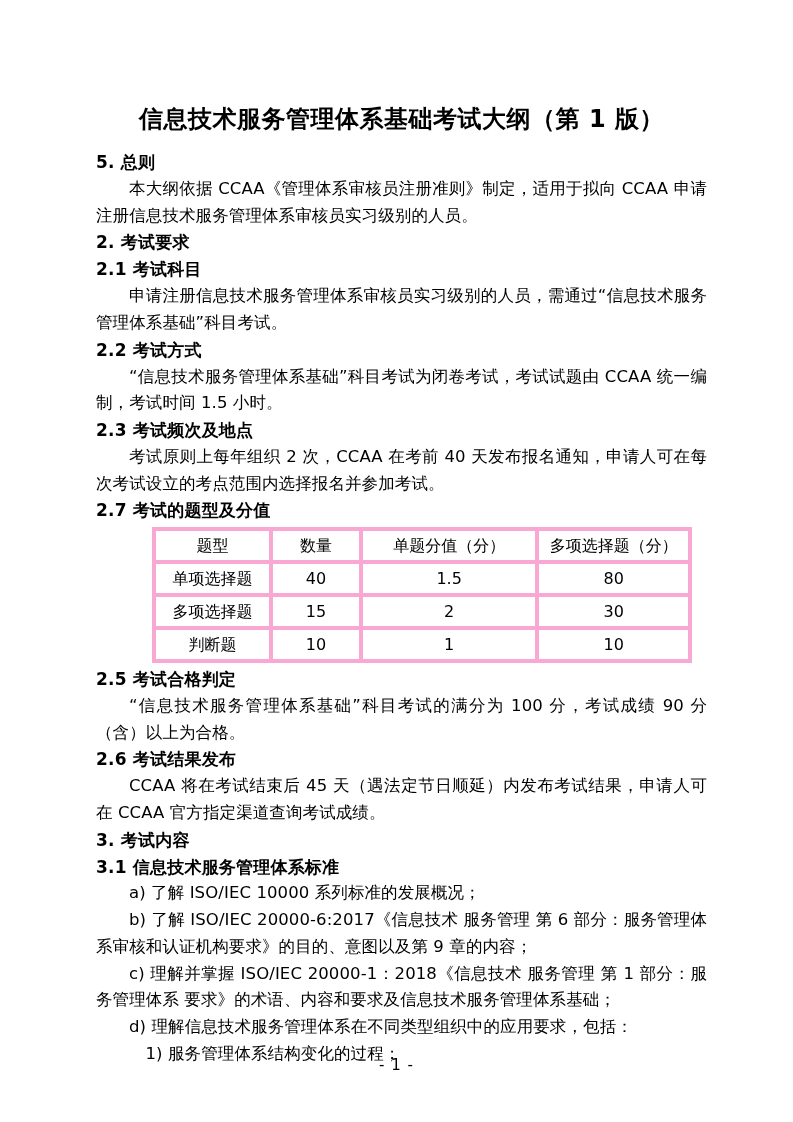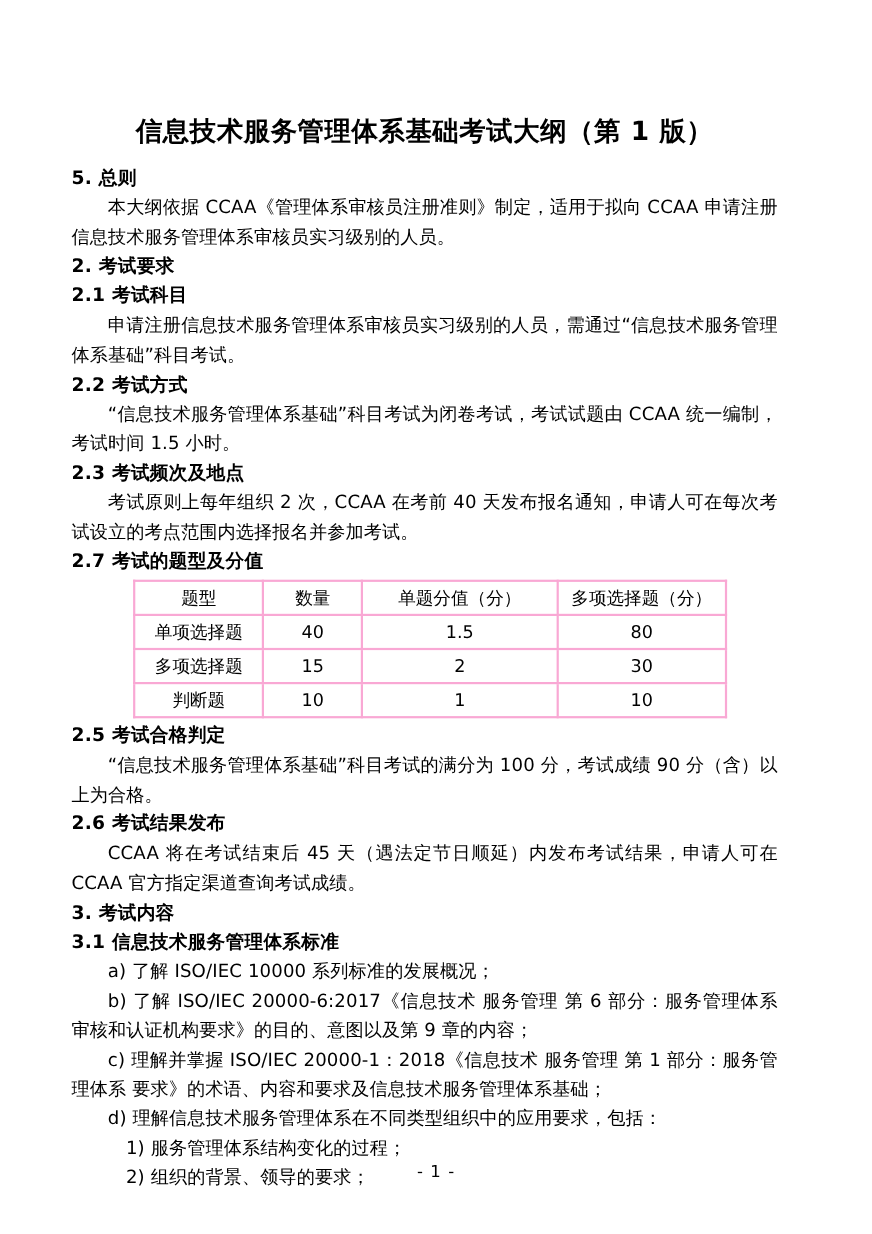--- a/index.html
+++ b/index.html
@@ -11,21 +11,21 @@
     width: 793px;
     height: 1122px;
     font-family: "DejaVu Sans", "Liberation Sans", sans-serif;
     color: #000000;
   }
   .page {
     position: relative;
     width: 793px;
     height: 1122px;
     box-sizing: border-box;
-    padding: 96px 86px 40px 65px;
+    padding: 96px 86px 40px 96px;
   }
   .doc-title {
     font-family: "DejaVu Sans", "Liberation Sans", sans-serif;
     font-size: 24px;
     font-weight: bold;
     text-align: center;
     letter-spacing: 0.5px;
     margin: 8px 0 14px 0;
     line-height: 1.3;
   }
@@ -53,21 +53,21 @@
   .indent-sub {
     text-indent: 3em;
   }
   table.score-table {
     border-collapse: collapse;
     margin: 3px 0 3px 56px;
     width: 540px;
     font-size: 16px;
   }
   table.score-table td {
-    border: 2px solid #f9a8d4;
+    border: 4px solid #f9a8d4;
     text-align: center;
     padding: 1px 2px;
     height: 27px;
     line-height: 1.2;
   }
   .col-type { width: 118px; }
   .col-num  { width: 88px; }
   .col-sing { width: 180px; }
   .col-sum  { width: 154px; }
   .footer {
@@ -140,17 +140,16 @@
 
   <div class="heading">3. 考试内容</div>
 
   <div class="heading">3.1 信息技术服务管理体系标准</div>
 
   <p class="para indent-list">a) 了解 ISO/IEC 10000 系列标准的发展概况；</p>
   <p class="para indent-list">b) 了解 ISO/IEC 20000-6:2017《信息技术 服务管理 第 6 部分：服务管理体系审核和认证机构要求》的目的、意图以及第 9 章的内容；</p>
   <p class="para indent-list">c) 理解并掌握 ISO/IEC 20000-1：2018《信息技术 服务管理 第 1 部分：服务管理体系 要求》的术语、内容和要求及信息技术服务管理体系基础；</p>
   <p class="para indent-list">d) 理解信息技术服务管理体系在不同类型组织中的应用要求，包括：</p>
   <p class="para indent-sub">1) 服务管理体系结构变化的过程；</p>
-  <p class="para indent-sub">2) 组织的背景、领导的要求；</p>
 
   <div class="footer">- 1 -</div>
 
 </div>
 
 </body></html>

